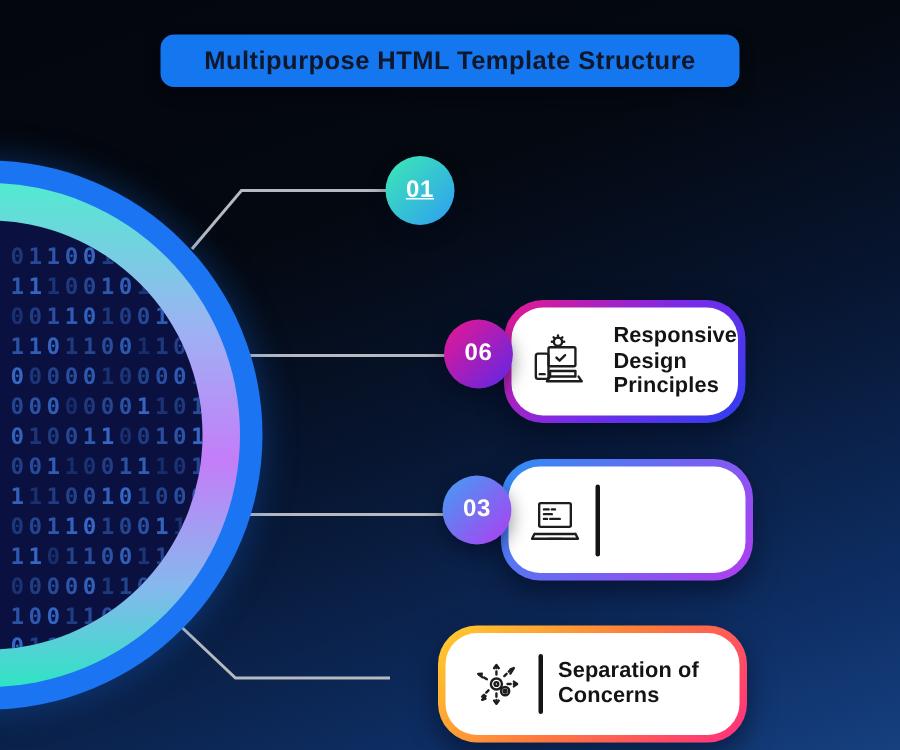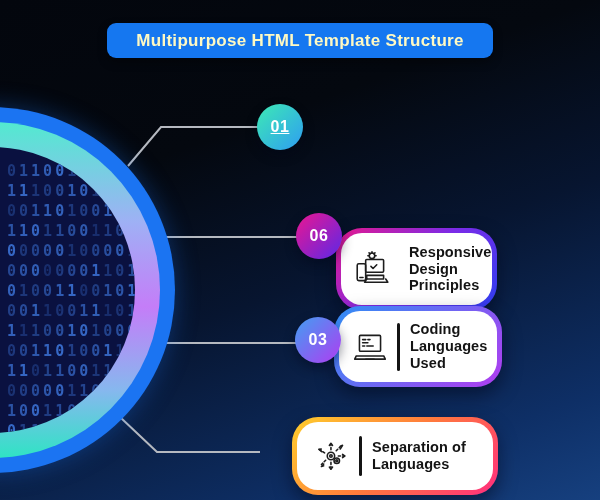--- a/index.html
+++ b/index.html
@@ -4,21 +4,21 @@
 <style>
   html,body{margin:0;padding:0;}
   body{width:600px;height:500px;overflow:hidden;font-family:"Liberation Sans",sans-serif;}
   .stage{position:relative;width:600px;height:500px;
     background:linear-gradient(160deg,#03060d 0%,#04080f 30%,#071530 55%,#0e2f66 85%,#16407f 100%);
     overflow:hidden;}
 
   
   .title-pill{position:absolute;left:107px;top:23px;width:386px;height:35px;
     border-radius:9px;display:flex;align-items:center;justify-content:center;
-    color:#fef9c3;font-weight:700;font-size:17px;letter-spacing:.3px;
+    color:#0f172a;font-weight:700;font-size:17px;letter-spacing:.3px;
     box-shadow:0 4px 10px rgba(0,0,0,.35);}
 
   
   .big-circle{position:absolute;left:-191px;top:107px;width:366px;height:366px;
     border-radius:50%;background:#1b74f2;box-shadow:0 0 24px rgba(27,116,242,.35);}
   .ring-grad{position:absolute;inset:15px;border-radius:50%;
     background:linear-gradient(180deg,#52ead0 0%,#9fb0f5 30%,#c47df8 55%,#86b8ee 80%,#2fe4c4 100%);}
   .circle-fill{position:absolute;inset:25px;border-radius:50%;background:#0a1140;overflow:hidden;}
   .binary-wrap{position:absolute;left:158px;top:14px;width:180px;
     font-family:"DejaVu Sans Mono",monospace;font-weight:700;font-size:15px;
@@ -39,21 +39,21 @@
     white-space:pre-line;letter-spacing:.1px;}
 
   
   .badge{position:absolute;width:46px;height:46px;border-radius:50%;
     display:flex;align-items:center;justify-content:center;color:#fff;
     font-weight:700;font-size:16px;letter-spacing:.5px;
     box-shadow:0 5px 12px rgba(1,6,24,.45);}
 
   .card-1{left:296px;top:90px;width:196px;height:74px;}
   .badge-1{left:257px;top:104px;}
-  .card-2{left:336px;top:200px;width:151px;height:72px;margin-top:28px;}
+  .card-2{left:336px;top:200px;width:151px;height:72px;}
   .badge-2{left:296px;top:213px;}
   .card-3{left:334px;top:306px;width:158px;height:71px;}
   .badge-3{left:295px;top:317px;}
   .card-4{left:292px;top:417px;width:196px;height:68px;}
   .badge-4{left:255px;top:428px;}
 
   .licon{stroke:#1d1d1d;stroke-width:1.5;fill:none;stroke-linecap:round;stroke-linejoin:round;}
 </style>
 </head>
 <body>
@@ -120,23 +120,20 @@
 
   <div class="card card-3" style="background: linear-gradient(135deg, rgb(47, 142, 245), rgb(177, 60, 240));">
     <div class="card-inner">
       <svg class="item-icon licon" viewBox="0 0 36 36">
         <rect x="8" y="7" width="20" height="15" rx="1"></rect>
         <path d="M11 11h3M16 11h2M11 14h5M11 17h2M15 17h6"></path>
         <path d="M5 26.5h26M3.5 29.5h29M5 26.5l-1.5 3M31 26.5l1.5 3"></path>
         <path d="M14 29.5h8" stroke-width="1.2"></path>
       </svg>
       <div class="divider div-3l"></div>
-      <div class="card-label">Coding
-Languages
-Used</div>
     </div>
   </div>
   <div class="badge badge-3" style="background: linear-gradient(135deg, rgb(65, 159, 242), rgb(176, 60, 242));">
     <span>03</span>
   </div>
 
   <div class="card card-4" style="background: linear-gradient(135deg, rgb(255, 206, 43), rgb(255, 122, 60), rgb(255, 46, 126));">
     <div class="card-inner">
       <svg class="item-icon licon" viewBox="0 0 36 36">
         <circle cx="17" cy="18" r="3.5"></circle>
@@ -151,17 +148,17 @@
           <path d="M28 16.5 30 18l-2 1.5"></path>
         <path d="M17 24v6" stroke-dasharray="2 2"></path>
           <path d="M15.5 28.5 17 30.5l1.5-2"></path>
         <path d="M12 22l-4 4" stroke-dasharray="2 2"></path>
           <path d="M10.2 25.6 8 28l2.1-.8"></path>
         <path d="M11 15l-5-3" stroke-dasharray="2 2"></path>
           <path d="M8.2 13.8 5.5 11.6l2.3-.1"></path>
       </svg>
       <div class="divider div-2l"></div>
       <div class="card-label">Separation of
-Languages</div>
+Concerns</div>
     </div>
   </div>
 
 </div>
 
 </body></html>

